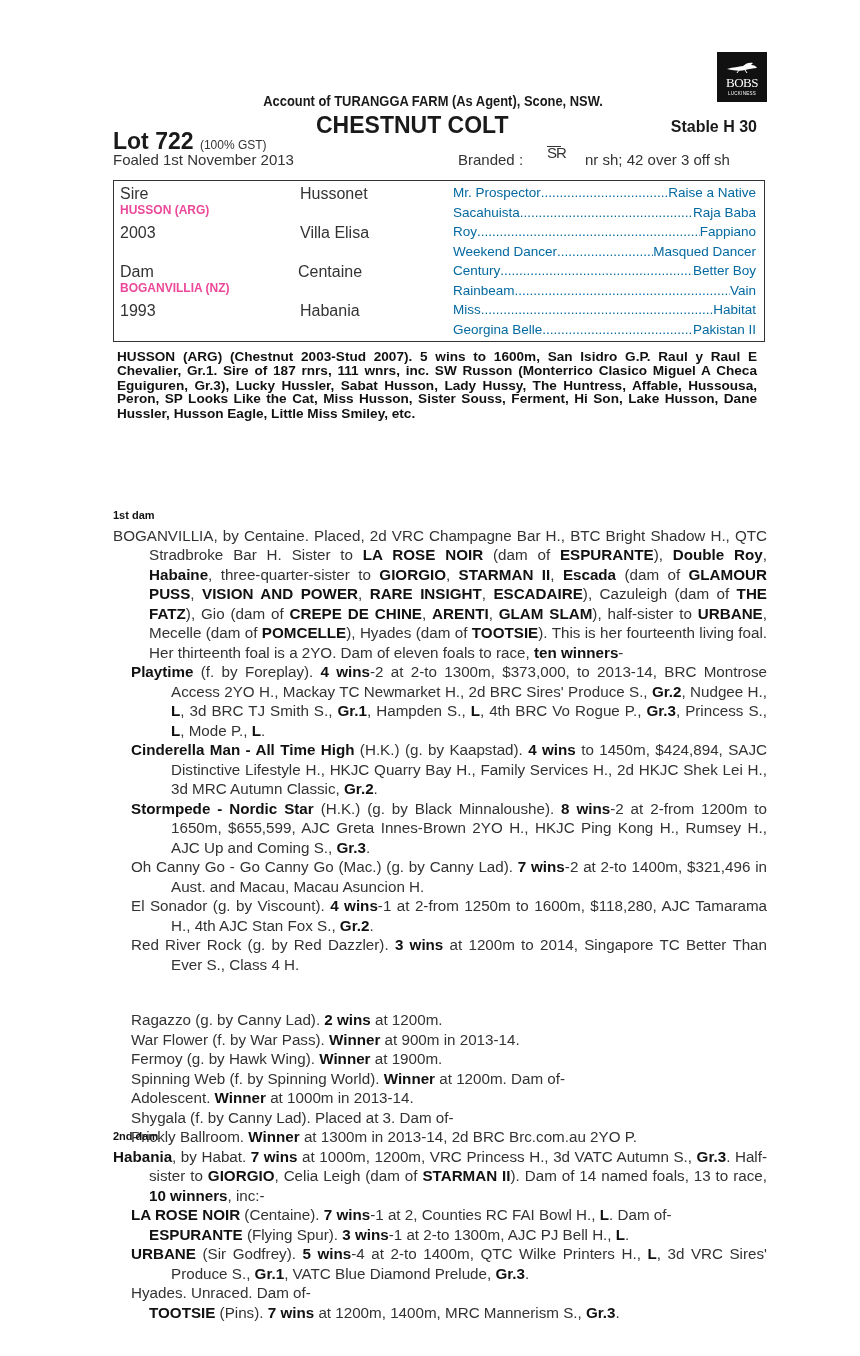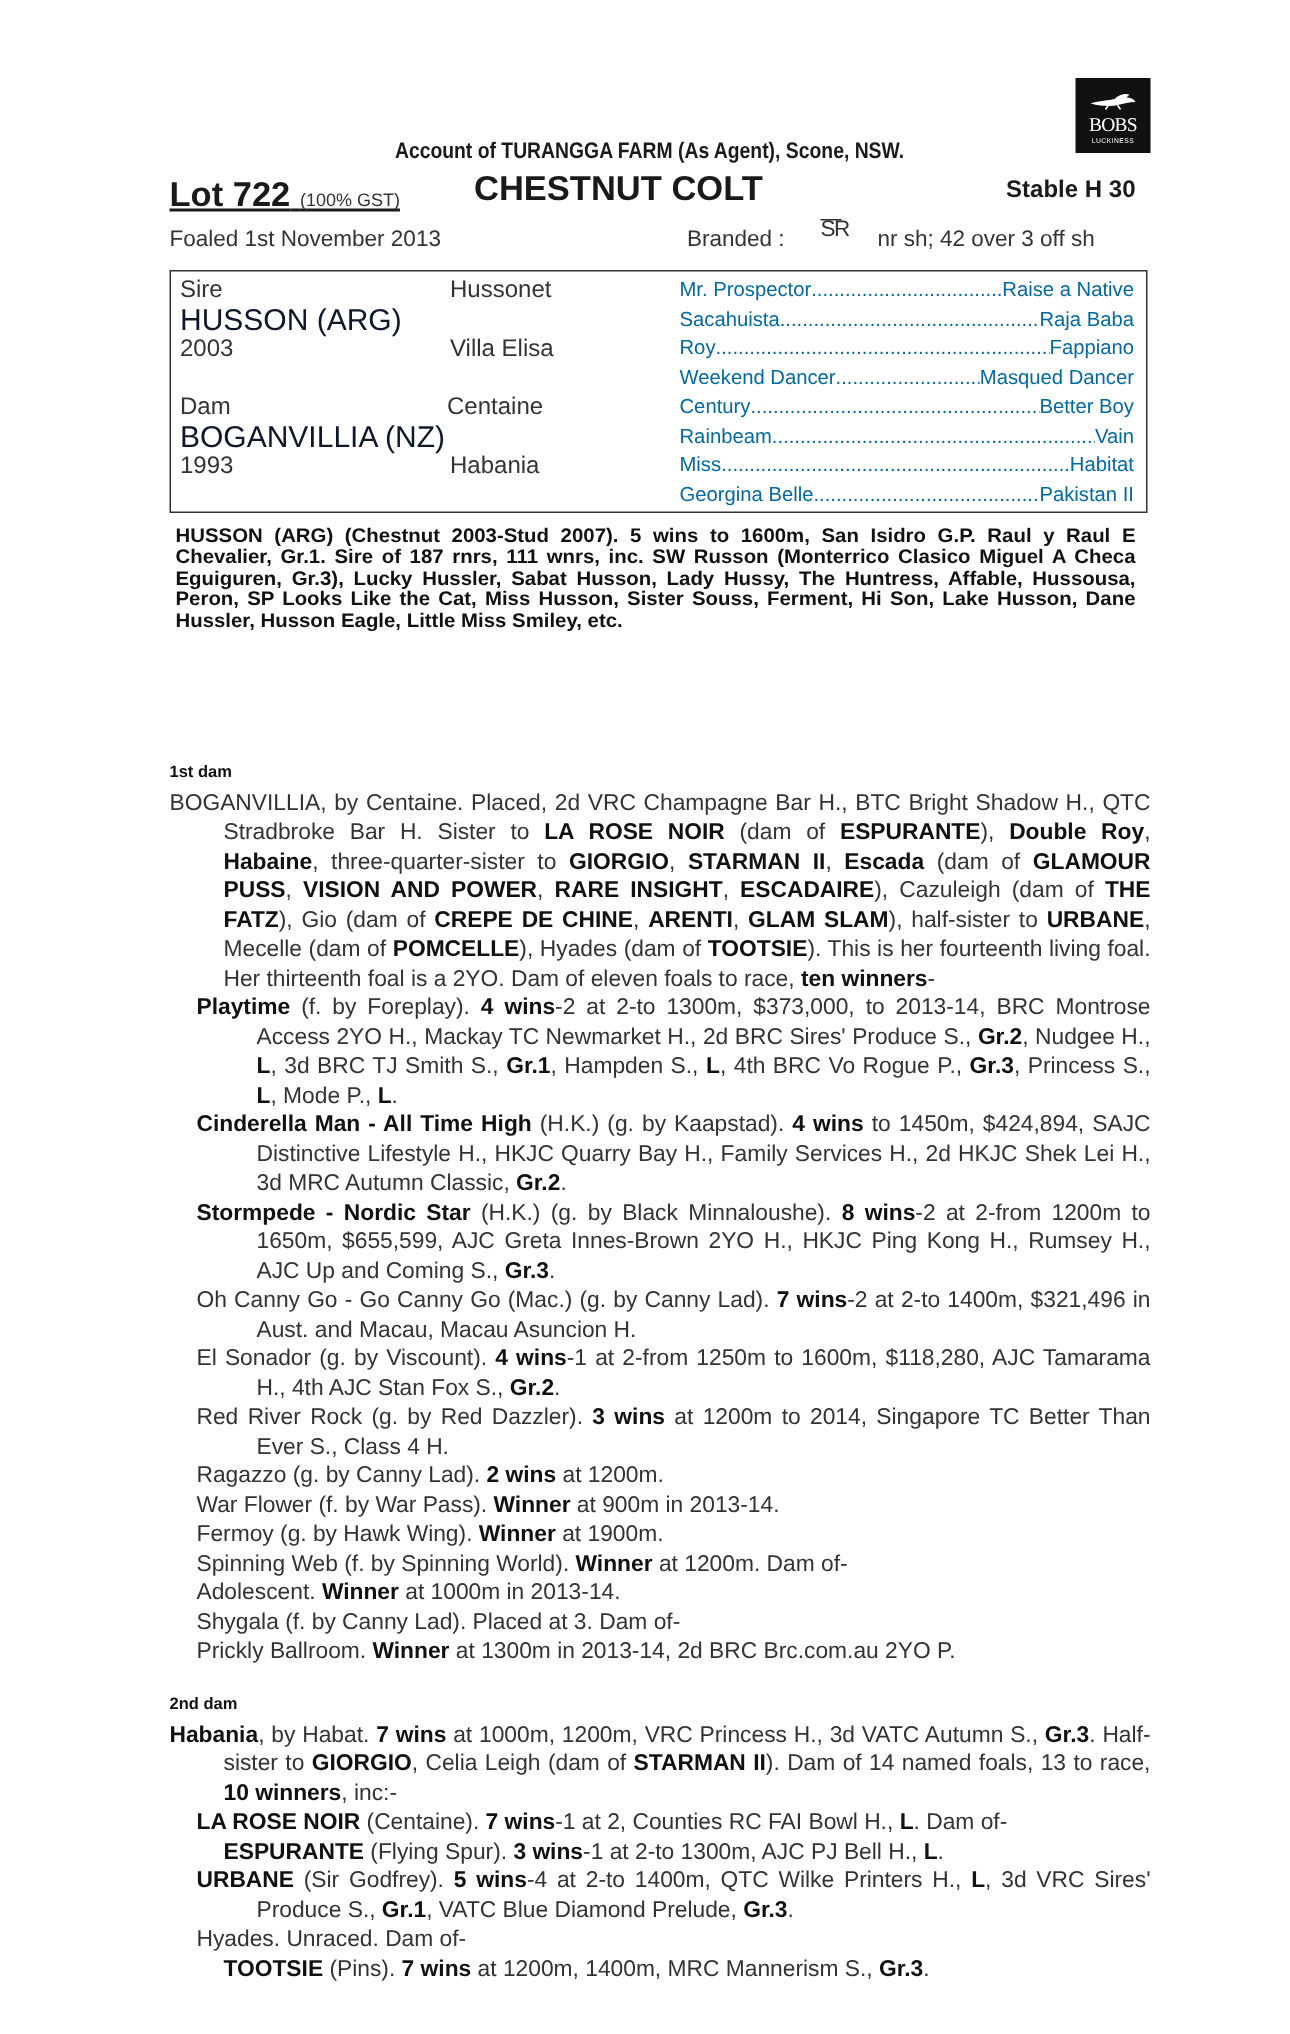--- a/index.html
+++ b/index.html
@@ -8,35 +8,35 @@
   .page { position: absolute; left: 113px; top: 0; width: 654px; }
   .logo { position: absolute; left: 717px; top: 52px; width: 50px; height: 50px; background: #111;
           color: #fff; text-align: center; font-family: "Liberation Serif", serif; }
   .logo .bird { position: absolute; left: 8px; top: 8px; width: 34px; height: 14px; }
   .logo .name { position: absolute; left: 0; right: 0; top: 24px; font-size: 13px; letter-spacing: -0.5px; line-height: 13px; }
   .logo .sub { position: absolute; left: 0; right: 0; top: 39px; font-size: 4.5px; letter-spacing: 0.3px; line-height: 5px; font-family: "Liberation Sans", sans-serif; }
 
   .account { position: absolute; top: 92px; left: 0; width: 640px; text-align: center;
              font-weight: bold; font-size: 15px; transform: scaleX(0.86); transform-origin: center; letter-spacing: 0; }
   .lotline { position: absolute; top: 112px; left: 0; width: 654px; height: 30px; }
-  .lot-num { position: absolute; left: 0; top: 4px; font-weight: bold; font-size: 23px; text-decoration: underline; }
+  .lot-num { position: absolute; left: 0; top: 16px; font-weight: bold; font-size: 23px; }
   .gst { font-weight: normal; font-size: 12px; color: #333; }
   .colour-sex { position: absolute; left: 203px; top: 0; font-weight: bold; font-size: 23px; }
   .stable { position: absolute; right: 10px; top: 6px; font-weight: bold; font-size: 16px; }
 
   .foaled-line { position: absolute; top: 148px; left: 0; width: 654px; height: 22px; font-size: 15px; color: #333; }
   .foaled { position: absolute; left: 0; top: 3px; }
   .branded { position: absolute; left: 345px; top: 3px; }
   .brand-mark { position: absolute; left: 434px; top: -4px; font-size: 15px; letter-spacing: -1px; }
   .brand-mark .bar { position: absolute; left: 0; top: 2px; width: 14px; border-top: 1px solid #333; }
   .brand-desc { position: absolute; left: 472px; top: 3px; }
 
   .pedigree { position: absolute; top: 180px; left: 0; width: 650px; height: 160px; border: 1.5px solid #333; }
   .ped-cell { position: absolute; font-size: 16px; color: #333; white-space: nowrap; }
-  .ped-big { position: absolute; font-size: 20px; font-weight: normal; color: #0f172a; white-space: nowrap; }
+  .ped-big { position: absolute; font-size: 12px; font-weight: bold; color: #ec4899; white-space: nowrap; }
   .gg { position: absolute; left: 339px; width: 303px; font-size: 13.5px; color: #0369a1; display: flex; white-space: nowrap; }
   .gg .dots { flex: 1; overflow: hidden; white-space: nowrap; }
   .gg .dots::after { content: "................................................................................................................................"; letter-spacing: 0; }
 
   .sire-notes { position: absolute; top: 349px; left: 4px; width: 640px; font-weight: bold; font-size: 13.6px;
                 line-height: 14.8px; text-align: justify; color: #111; transform: scaleY(0.96); }
 
   .section { position: absolute; left: 0; width: 654px; font-size: 15.2px; line-height: 19.5px; color: #333; }
   .sec-head { font-weight: bold; font-size: 11px; color: #111; margin-top: 40px; }
   .para { text-align: justify; }
@@ -139,21 +139,21 @@
   <div class="section" style="top:466px;">
     <div class="sec-head">1st dam</div>
     <div class="para indent1">BOGANVILLIA, by Centaine. Placed, 2d VRC Champagne Bar H., BTC Bright Shadow H., QTC Stradbroke Bar H. Sister to <b class="bb">LA ROSE NOIR</b> (dam of <b class="bb">ESPURANTE</b>), <b class="bb">Double Roy</b>, <b class="bb">Habaine</b>, three-quarter-sister to <b class="bb">GIORGIO</b>, <b class="bb">STARMAN II</b>, <b class="bb">Escada</b> (dam of <b class="bb">GLAMOUR PUSS</b>, <b class="bb">VISION AND POWER</b>, <b class="bb">RARE INSIGHT</b>, <b class="bb">ESCADAIRE</b>), Cazuleigh (dam of <b class="bb">THE FATZ</b>), Gio (dam of <b class="bb">CREPE DE CHINE</b>, <b class="bb">ARENTI</b>, <b class="bb">GLAM SLAM</b>), half-sister to <b class="bb">URBANE</b>, Mecelle (dam of <b class="bb">POMCELLE</b>), Hyades (dam of <b class="bb">TOOTSIE</b>). This is her fourteenth living foal. Her thirteenth foal is a 2YO. Dam of eleven foals to race, <b class="bb">ten winners</b>-</div>
     <div>
         <div class="para indent2" style="padding-left: 58px; text-indent: -40px;"><b class="bb">Playtime</b> (f. by Foreplay). <b class="bb">4 wins</b>-2 at 2-to 1300m, $373,000, to 2013-14, BRC Montrose Access 2YO H., Mackay TC Newmarket H., 2d BRC Sires' Produce S., <b class="bb">Gr.2</b>, Nudgee H., <b class="bb">L</b>, 3d BRC TJ Smith S., <b class="bb">Gr.1</b>, Hampden S., <b class="bb">L</b>, 4th BRC Vo Rogue P., <b class="bb">Gr.3</b>, Princess S., <b class="bb">L</b>, Mode P., <b class="bb">L</b>.</div>
         <div class="para indent2" style="padding-left: 58px; text-indent: -40px;"><b class="bb">Cinderella Man - All Time High</b> (H.K.) (g. by Kaapstad). <b class="bb">4 wins</b> to 1450m, $424,894, SAJC Distinctive Lifestyle H., HKJC Quarry Bay H., Family Services H., 2d HKJC Shek Lei H., 3d MRC Autumn Classic, <b class="bb">Gr.2</b>.</div>
         <div class="para indent2" style="padding-left: 58px; text-indent: -40px;"><b class="bb">Stormpede - Nordic Star</b> (H.K.) (g. by Black Minnaloushe). <b class="bb">8 wins</b>-2 at 2-from 1200m to 1650m, $655,599, AJC Greta Innes-Brown 2YO H., HKJC Ping Kong H., Rumsey H., AJC Up and Coming S., <b class="bb">Gr.3</b>.</div>
         <div class="para indent3" style="padding-left: 58px; text-indent: -40px;">Oh Canny Go - Go Canny Go (Mac.) (g. by Canny Lad). <b class="bb">7 wins</b>-2 at 2-to 1400m, $321,496 in Aust. and Macau, Macau Asuncion H.</div>
         <div class="para indent3" style="padding-left: 58px; text-indent: -40px;">El Sonador (g. by Viscount). <b class="bb">4 wins</b>-1 at 2-from 1250m to 1600m, $118,280, AJC Tamarama H., 4th AJC Stan Fox S., <b class="bb">Gr.2</b>.</div>
         <div class="para indent3" style="padding-left: 58px; text-indent: -40px;">Red River Rock (g. by Red Dazzler). <b class="bb">3 wins</b> at 1200m to 2014, Singapore TC Better Than Ever S., Class 4 H.</div>
-        <div class="para indent3" style="padding-left: 58px; text-indent: -40px;">Ragazzo (g. by Canny Lad). <b class="bb">2 wins</b> at 1200m.</div>
+        <div class="para indent3" style="padding-left: 58px; text-indent: -40px; margin-top: 36px;">Ragazzo (g. by Canny Lad). <b class="bb">2 wins</b> at 1200m.</div>
         <div class="para indent3" style="padding-left: 58px; text-indent: -40px;">War Flower (f. by War Pass). <b class="bb">Winner</b> at 900m in 2013-14.</div>
         <div class="para indent3" style="padding-left: 58px; text-indent: -40px;">Fermoy (g. by Hawk Wing). <b class="bb">Winner</b> at 1900m.</div>
         <div class="para indent3" style="padding-left: 58px; text-indent: -40px;">Spinning Web (f. by Spinning World). <b class="bb">Winner</b> at 1200m. Dam of-</div>
         <div class="para indent4 sub" style="padding-left: 36px; text-indent: -18px; margin-left: 0px;">Adolescent. <b class="bb">Winner</b> at 1000m in 2013-14.</div>
         <div class="para indent3" style="padding-left: 58px; text-indent: -40px;">Shygala (f. by Canny Lad). Placed at 3. Dam of-</div>
         <div class="para indent4 sub" style="padding-left: 36px; text-indent: -18px; margin-left: 0px;">Prickly Ballroom. <b class="bb">Winner</b> at 1300m in 2013-14, 2d BRC Brc.com.au 2YO P.</div>
       </div>
   </div>
 
   <div class="section" style="top:1087px;">

